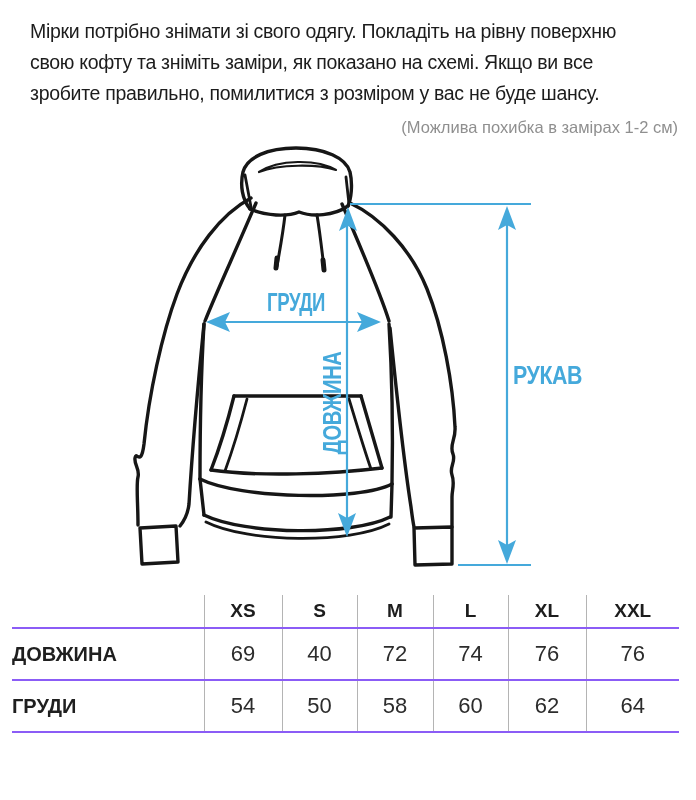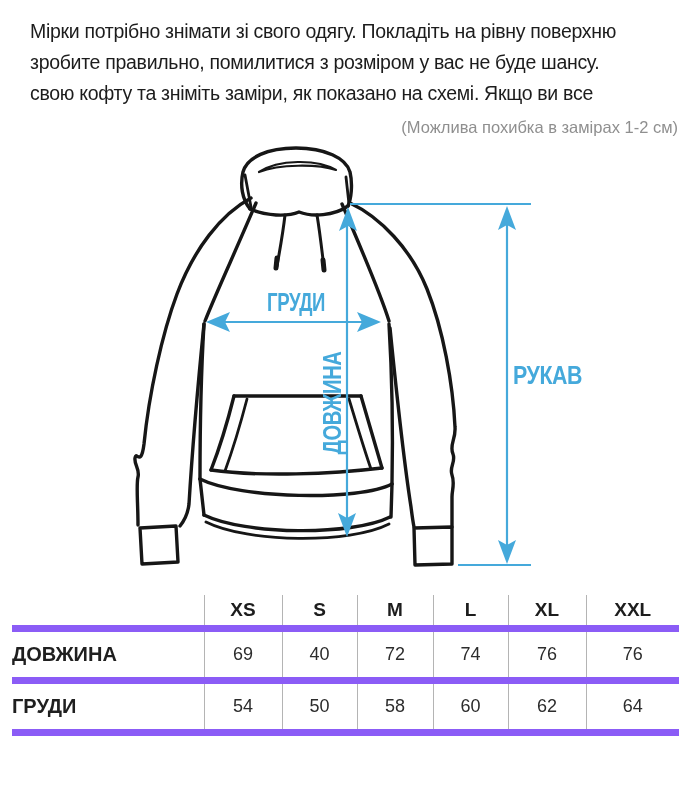--- a/index.html
+++ b/index.html
@@ -35,52 +35,52 @@
     letter-spacing: -0.5px;
   }
   table.size-table {
     border-collapse: collapse;
     table-layout: fixed;
     width: 667px;
     margin-left: 12px;
   }
   .size-table th, .size-table td {
     padding: 0;
-    border-bottom: 7px solid #8b5cf6;
+    border-bottom: 2px solid #8b5cf6;
     vertical-align: middle;
   }
   .size-table thead tr { height: 33px; }
   .size-table tbody tr { height: 52px; }
   .size-table th {
     font-size: 19px;
     font-weight: bold;
     color: #1d1d1d;
     text-align: center;
   }
   .size-table td.value {
-    font-size: 18px;
+    font-size: 22px;
     font-weight: 400;
     color: #2c2c2c;
     text-align: center;
   }
   .size-table td.row-label, .size-table th.corner {
     text-align: left;
     font-weight: bold;
     font-size: 20px;
     color: #1f1f1f;
   }
   .size-table .vline { border-left: 1px solid #b4b4b4; }
 </style>
 </head>
 <body>
 
 <div class="intro">
   <div>Мірки потрібно знімати зі свого одягу. Покладіть на рівну поверхню</div>
+  <div>свою кофту та зніміть заміри, як показано на схемі. Якщо ви все</div>
   <div>зробите правильно, помилитися з розміром у вас не буде шансу.</div>
-  <div>свою кофту та зніміть заміри, як показано на схемі. Якщо ви все</div>
 </div>
 <div class="note">(Можлива похибка в замірах 1-2 см)</div>
 
 <div class="diagram-wrap">
   <svg width="696" height="452" viewBox="0 140 696 452">
 
     <g stroke="#161616" stroke-width="3.4" fill="none" stroke-linecap="round" stroke-linejoin="round">
       <path d="M 250,206 C 242,196 240,182 243,169 C 247,154 268,145 296,145 C 325,145 346,155 350,169 C 353,182 351,196 348,203"></path>
       <path d="M 250,206 C 266,213 287,214 299,209 C 312,214 334,213 348,203"></path>
       <path d="M 245,172 L 251,204" stroke-width="2.8"></path>

